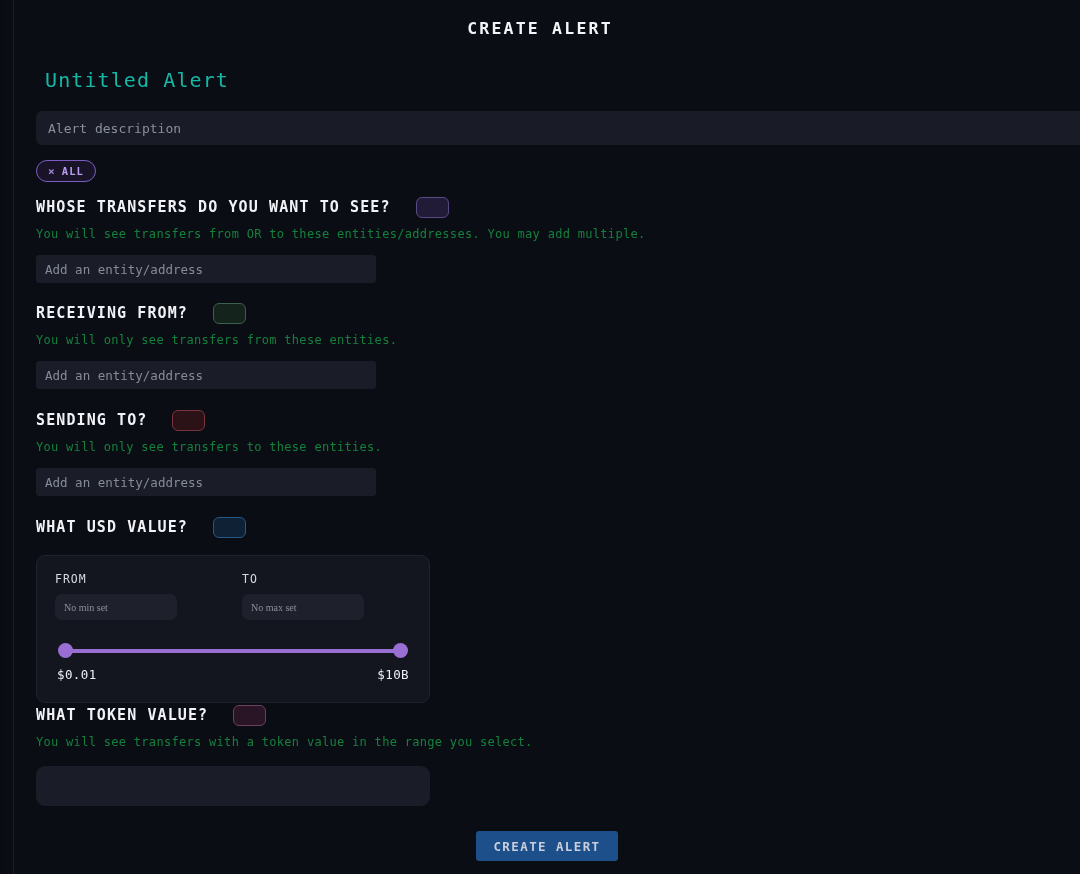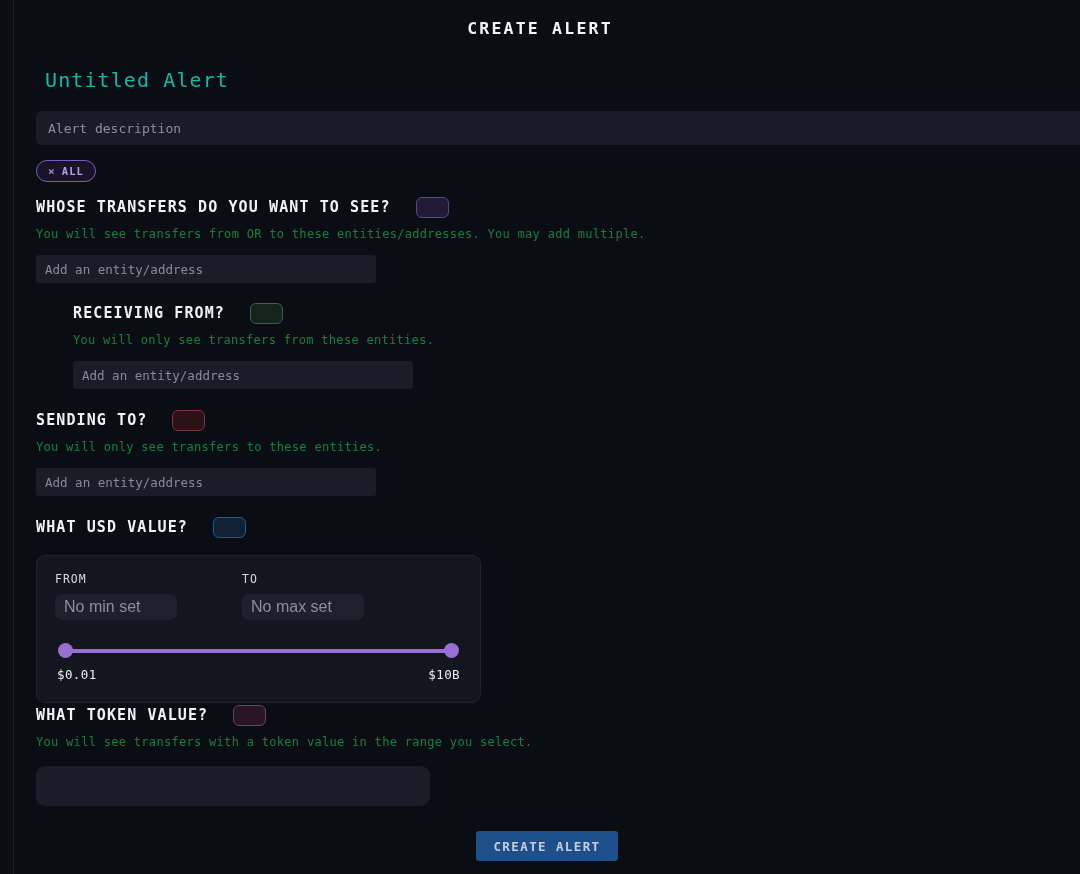--- a/index.html
+++ b/index.html
@@ -166,21 +166,21 @@
     font-size: 12.5px;
     padding: 0 9px;
     outline: none;
     display: block;
   }
   .entity-input::placeholder { color: #868b99; }
 
   
   .range-card {
     margin-top: 17px;
-    width: 445px;
+    width: 394px;
     background: #14161f;
     border: 1px solid #1e2230;
     border-radius: 9px;
     padding: 16px 18px 20px 18px;
   }
   .range-cols {
     display: flex;
     gap: 52px;
   }
   .range-col { width: 135px; }
@@ -190,22 +190,22 @@
     color: #d7dae3;
     margin-bottom: 8px;
   }
   .range-input {
     width: 122px;
     height: 26px;
     background: #1e212b;
     border: none;
     border-radius: 7px;
     color: #ef4444;
-    font-family: Liberation Sans, sans-serif;
-    font-size: 16px;
+    font-family: Liberation Serif, serif;
+    font-size: 10px;
     padding: 0 9px;
     outline: none;
   }
   .range-input::placeholder { color: #8b909d; }
 
   .slider-wrap {
     position: relative;
     margin: 24px 6px 0 6px;
     height: 14px;
   }
@@ -297,21 +297,21 @@
 
     <div class="section" style="top:140px;">
       <div class="section-head">
         <h2>WHOSE TRANSFERS DO YOU WANT TO SEE?</h2>
         <div class="tag-pill tag-purple"></div>
       </div>
       <div class="section-sub">You will see transfers from OR to these entities/addresses. You may add multiple.</div>
       <input class="entity-input" type="text" placeholder="Add an entity/address" style="">
     </div>
 
-    <div class="section" style="top:246px;margin-left:37px;">
+    <div class="section" style="top:246px;">
       <div class="section-head">
         <h2>RECEIVING FROM?</h2>
         <div class="tag-pill tag-green"></div>
       </div>
       <div class="section-sub">You will only see transfers from these entities.</div>
       <input class="entity-input" type="text" placeholder="Add an entity/address" style="">
     </div>
 
     <div class="section" style="top:353px;">
       <div class="section-head">

